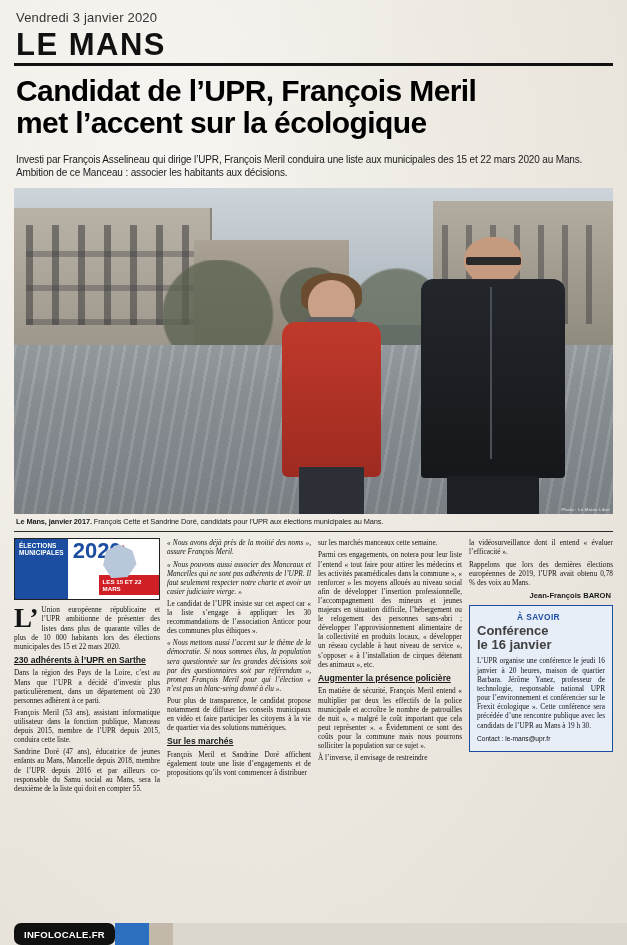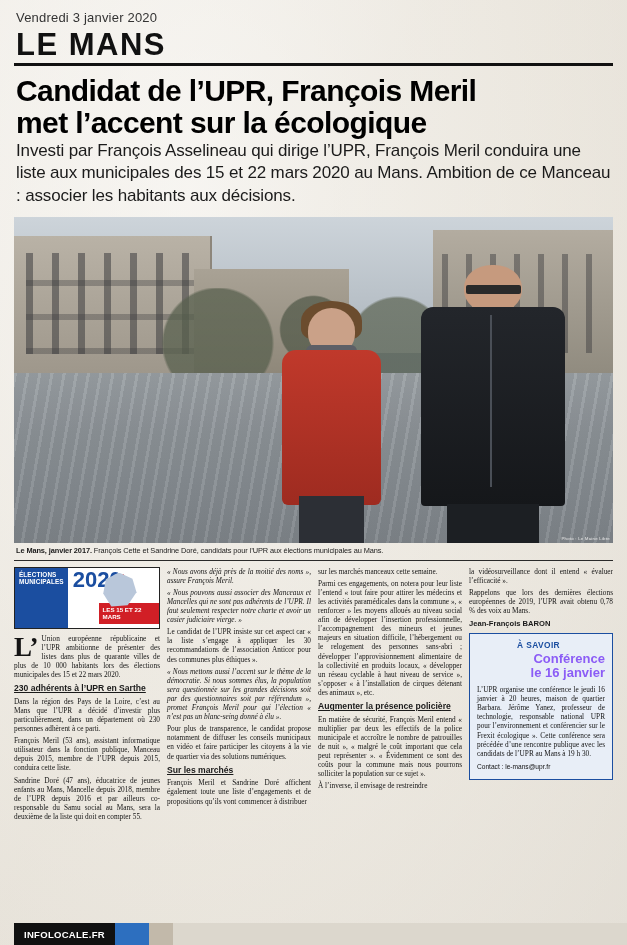--- a/index.html
+++ b/index.html
@@ -53,23 +53,23 @@
     font-size: 30px;
     line-height: 1.07;
     letter-spacing: -0.6px;
     margin: 4px 0 0 2px;
     color: #000;
   }
   h1.headline .l2 { display:block; }
 
   .standfirst {
     font-family: "Liberation Sans", sans-serif;
-    font-size: 17px;
+    font-size: 10px;
     line-height: 1.33;
-    margin: 1px 2px 9px 2px;
+    margin: 14px 2px 9px 2px;
     color: #1b1b1b;
     letter-spacing: -0.15px;
   }
 
   .photo-wrap { position: relative; margin: 0 0 3px 0; }
   .photo {
     position: relative;
     width: 599px;
     height: 326px;
     overflow: hidden;
@@ -248,58 +248,59 @@
     font-size: 27px;
     font-weight:700;
     float:left;
     line-height: .86;
     padding: 2px 3px 0 0;
   }
 
   .byline {
     font-family:"Liberation Sans", sans-serif;
     font-size:7.6px; font-weight:700;
-    margin: 4px 2px 5px 0;
+    text-align:right; margin: 4px 2px 5px 0;
   }
 
   .savoir {
     border: 1.2px solid #1b4ea0;
     background:#e8eef7;
     padding: 6px 7px 8px 7px;
     margin-top: 2px;
   }
   .savoir .tag {
     font-family:"Liberation Sans", sans-serif;
     font-size:8.4px; font-weight:700; color:#1b4ea0;
     letter-spacing:.4px; margin-bottom:2px;margin-left:40px;
   }
   .savoir h4 {
     font-family:"Liberation Sans", sans-serif;
     font-size:13px; font-weight:700; line-height:1.06;
-    margin:0 0 5px 0; color:#8b5cf6;text-align:right;
+    margin:0 0 5px 0; color:#404040;
   }
   .savoir p {
     font-family:"Liberation Serif", serif;
     font-size:7.3px; line-height:1.26; text-align:justify; margin:0 0 5px 0;
   }
   .savoir .contact {
     font-family:"Liberation Sans", sans-serif;
     font-size:6.6px; color:#111; margin:0;
   }
 
   .footer {
     position:absolute; left:0; bottom:0; width:627px; height:22px;
     display:flex; align-items:stretch;
   }
   .footer-black {
     background:#111; color:#fff;
     font-family:"Liberation Sans", sans-serif;
     font-weight:700; font-size:9.5px; letter-spacing:.3px;
     display:flex; align-items:center; padding:0 10px;
     margin-left:14px;
+    border-radius:7px;
   }
   .footer-rest { flex:1; background:#dcd7cd; }
   .footer-strip1 { width:34px; background:#2d6fbf; }
   .footer-strip2 { width:24px; background:#c2b9aa; }
 </style>
 </head>
 <body>
 
 <div class="page">
   <div class="paper-tint"></div>

